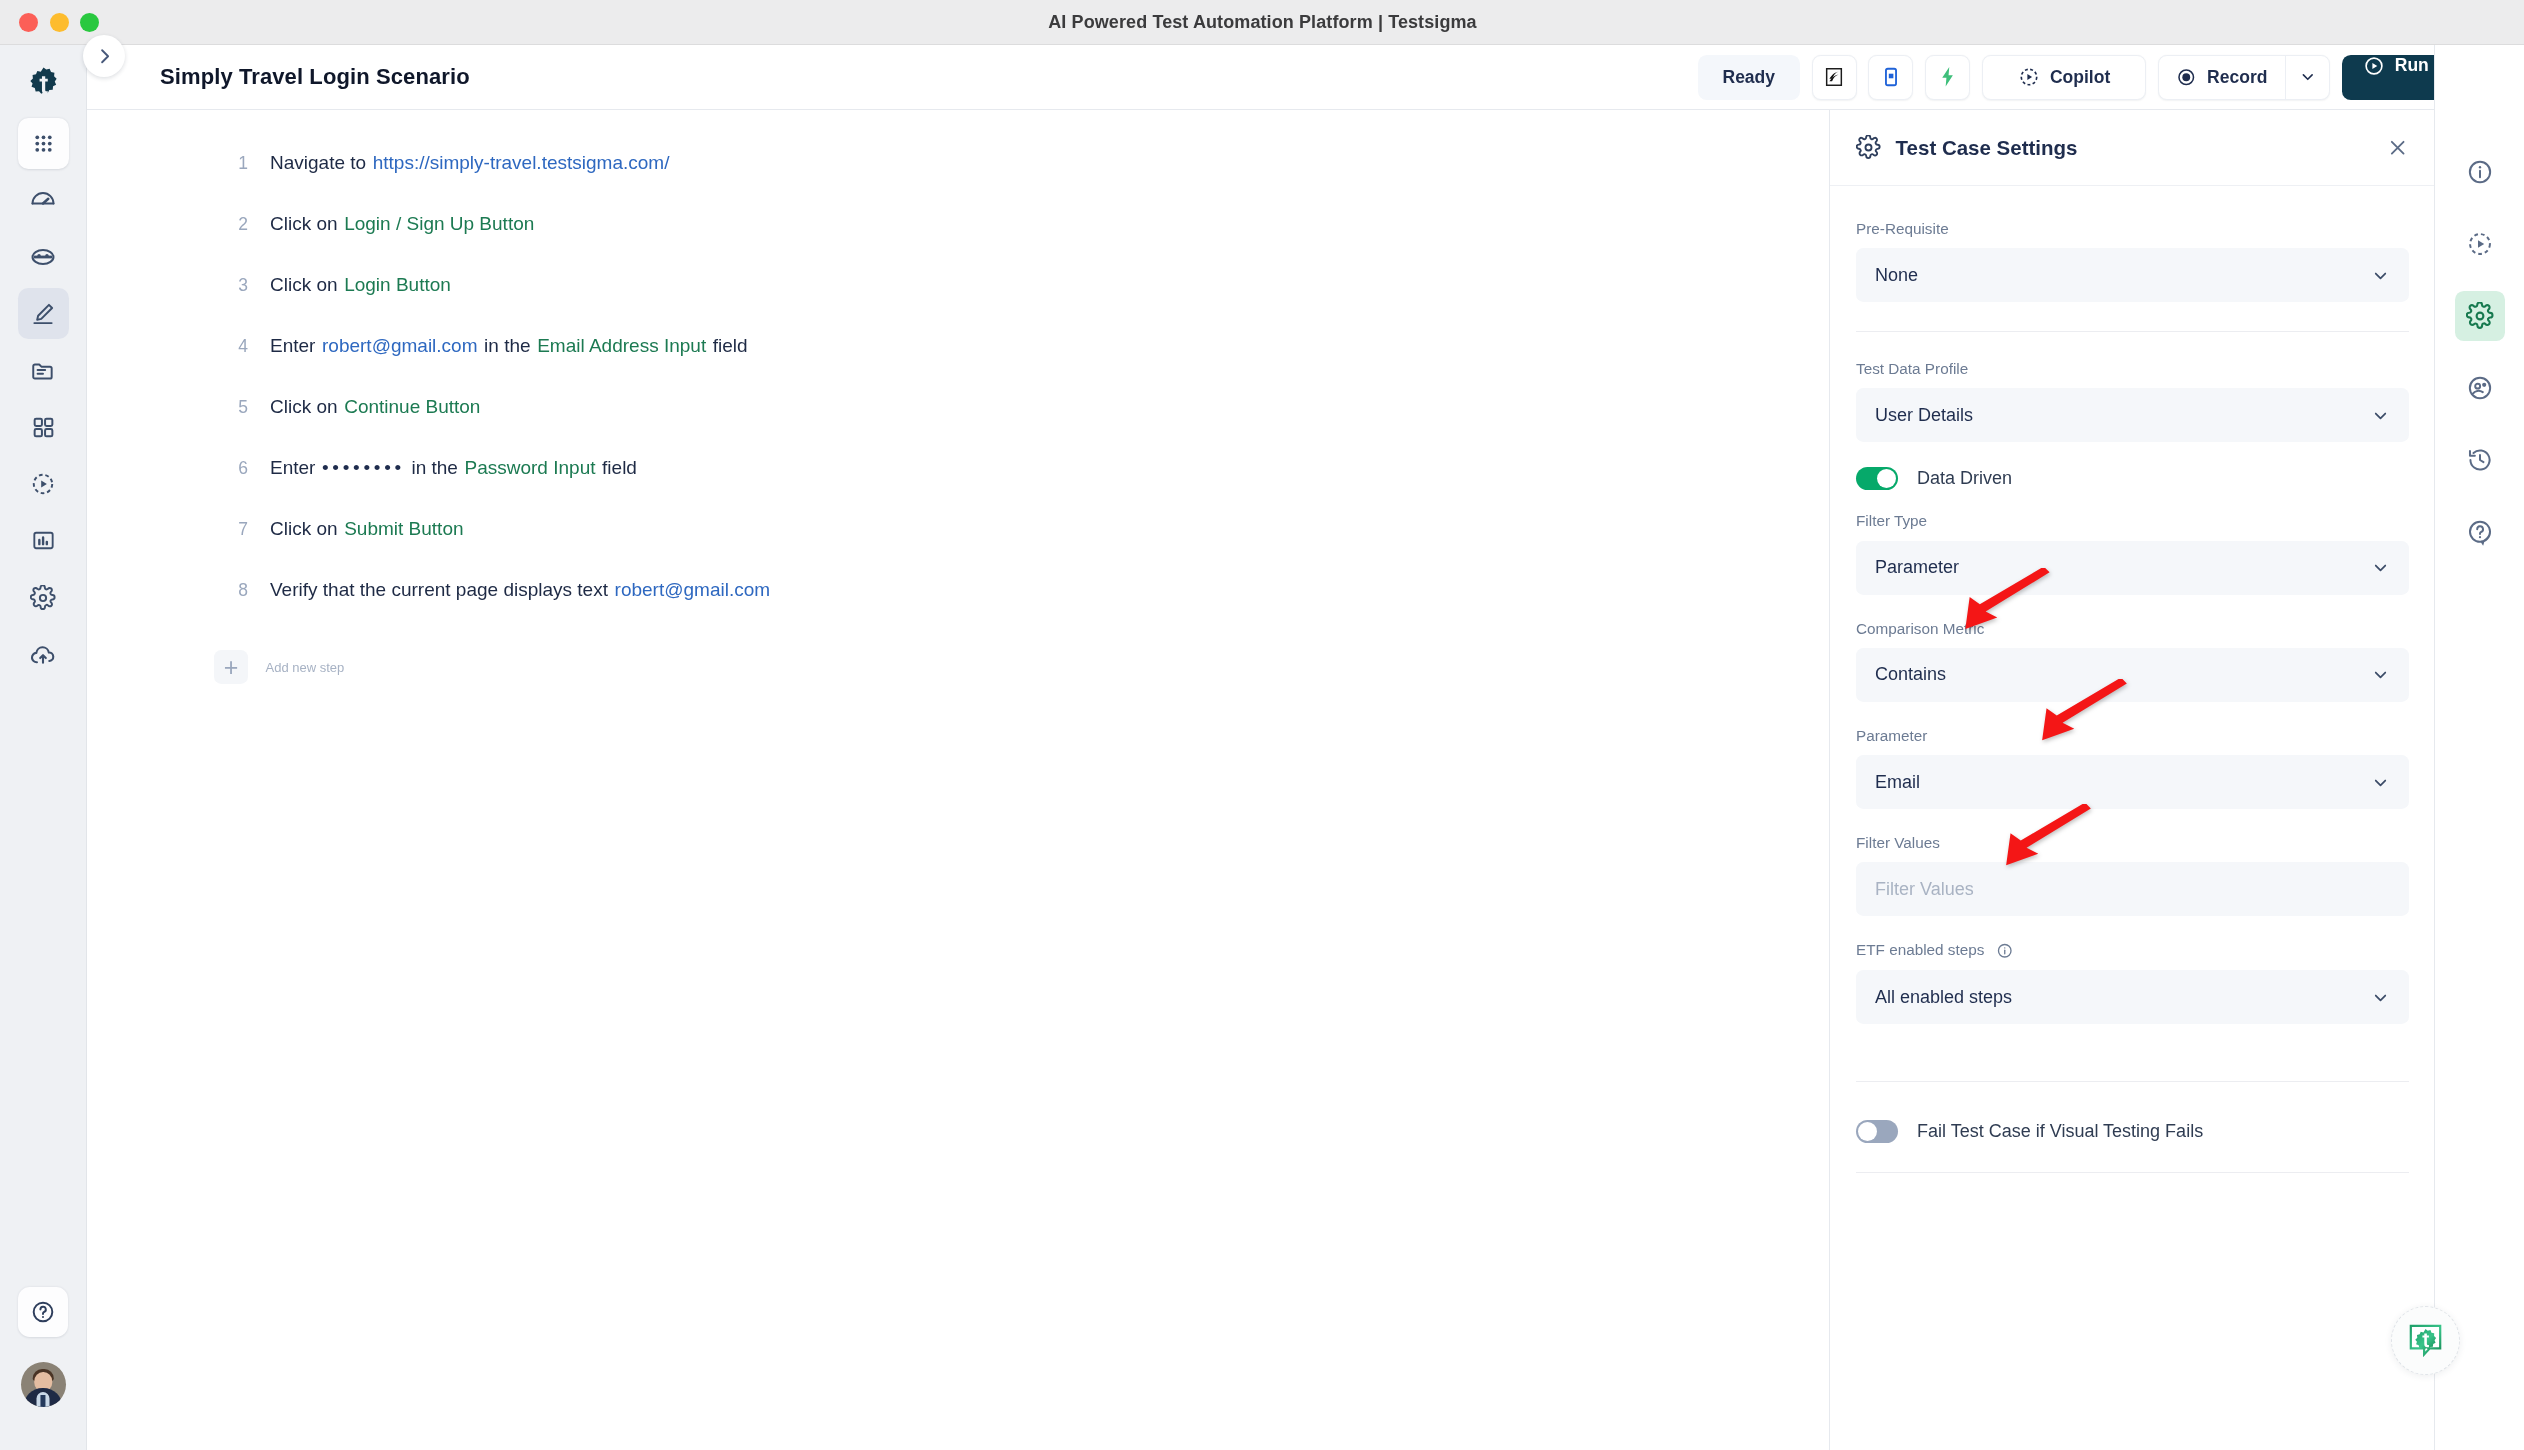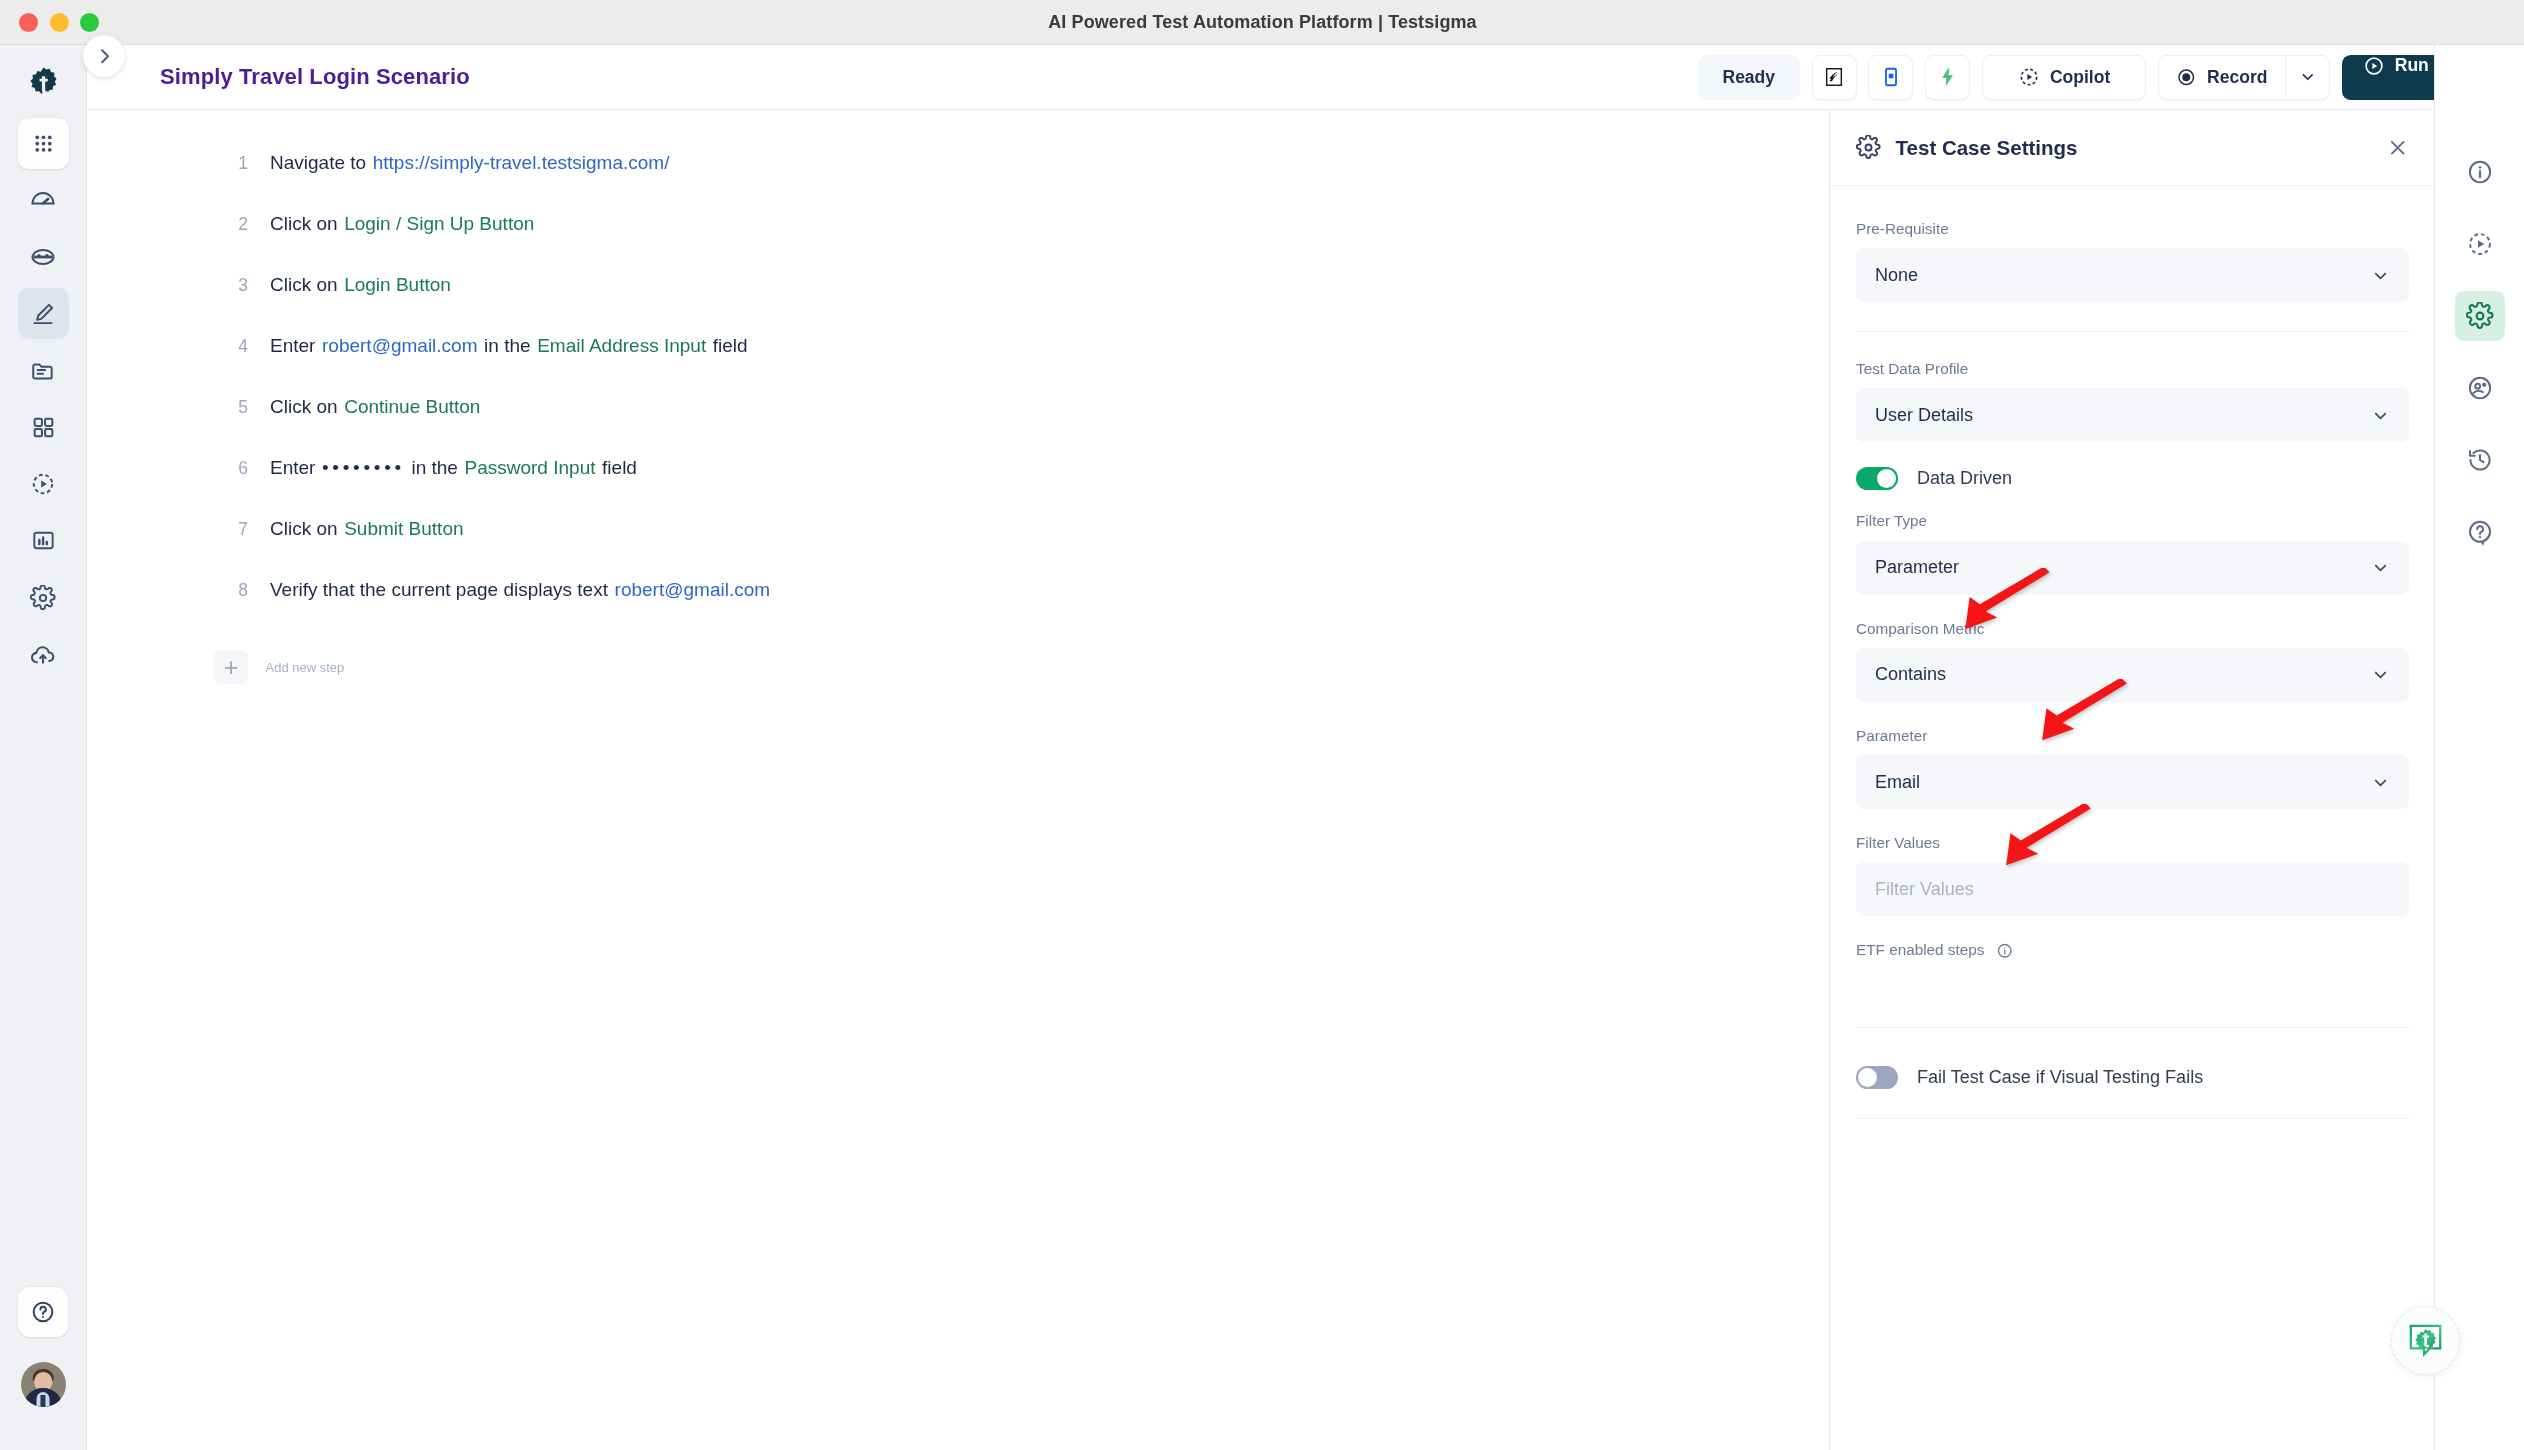--- a/index.html
+++ b/index.html
@@ -64,21 +64,21 @@
     background: #ffffff; border-bottom: 0.7px solid #e6e9ee;
     display: flex; align-items: center;
   }
   .collapse-btn {
     position: absolute; left: 83px; top: 35px; width: 42px; height: 42px;
     border-radius: 50%; background: #ffffff; box-shadow: 0 1.5px 4.4px rgba(40,50,70,.16);
     display:flex; align-items:center; justify-content:center; color:#47587a;
     z-index: 6;
   }
   .page-title {
-    margin-left: 73px; font-size: 22px; font-weight: bold; color: #4c1d95; letter-spacing: 0.1px;
+    margin-left: 73px; font-size: 22px; font-weight: bold; color: #0f172a; letter-spacing: 0.1px;
   }
   .header-actions { margin-left: auto; display: flex; align-items: center; gap: 11.7px; padding-right: 19px; }
   .pill-ready {
     height: 45px; padding: 0 25px; border-radius: 8.8px; background: #f4f7fb;
     display: flex; align-items: center; font-size: 17.5px; font-weight: bold; color: #1f2d4e;
   }
   .icon-btn {
     width: 45px; height: 45px; border-radius: 8.8px; background: #ffffff;
     border: 0.7px solid #eceff4;
     display: flex; align-items: center; justify-content: center;
@@ -550,20 +550,28 @@
 
     <div class="field">
       <div class="field-label">
         <span>ETF enabled steps</span>
         <span class="info-i">
           <svg width="17.5" height="17.5" viewBox="0 0 24 24" fill="none" stroke="currentColor" stroke-width="1.8">
             <circle cx="12" cy="12" r="8.6"></circle>
               <path d="M12 11.2v5" stroke-linecap="round"></path>
               <circle cx="12" cy="8.1" r=".95" fill="currentColor" stroke="none"></circle>
           </svg>
+        </span>
+      </div>
+      <div class="select">
+        <span>All enabled steps</span>
+        <span class="caret">
+          <svg width="19" height="19" viewBox="0 0 24 24" fill="none" stroke="currentColor" stroke-width="2.2" stroke-linecap="round" stroke-linejoin="round">
+              <path d="M6 9.5l6 6 6-6"></path>
+            </svg>
         </span>
       </div>
     </div>
 
     <div class="sep" style="margin:57px 0 38px 0"></div>
 
     <div class="toggle-row">
       <div class="switch off">
           <span class="knob"></span>
         </div>

